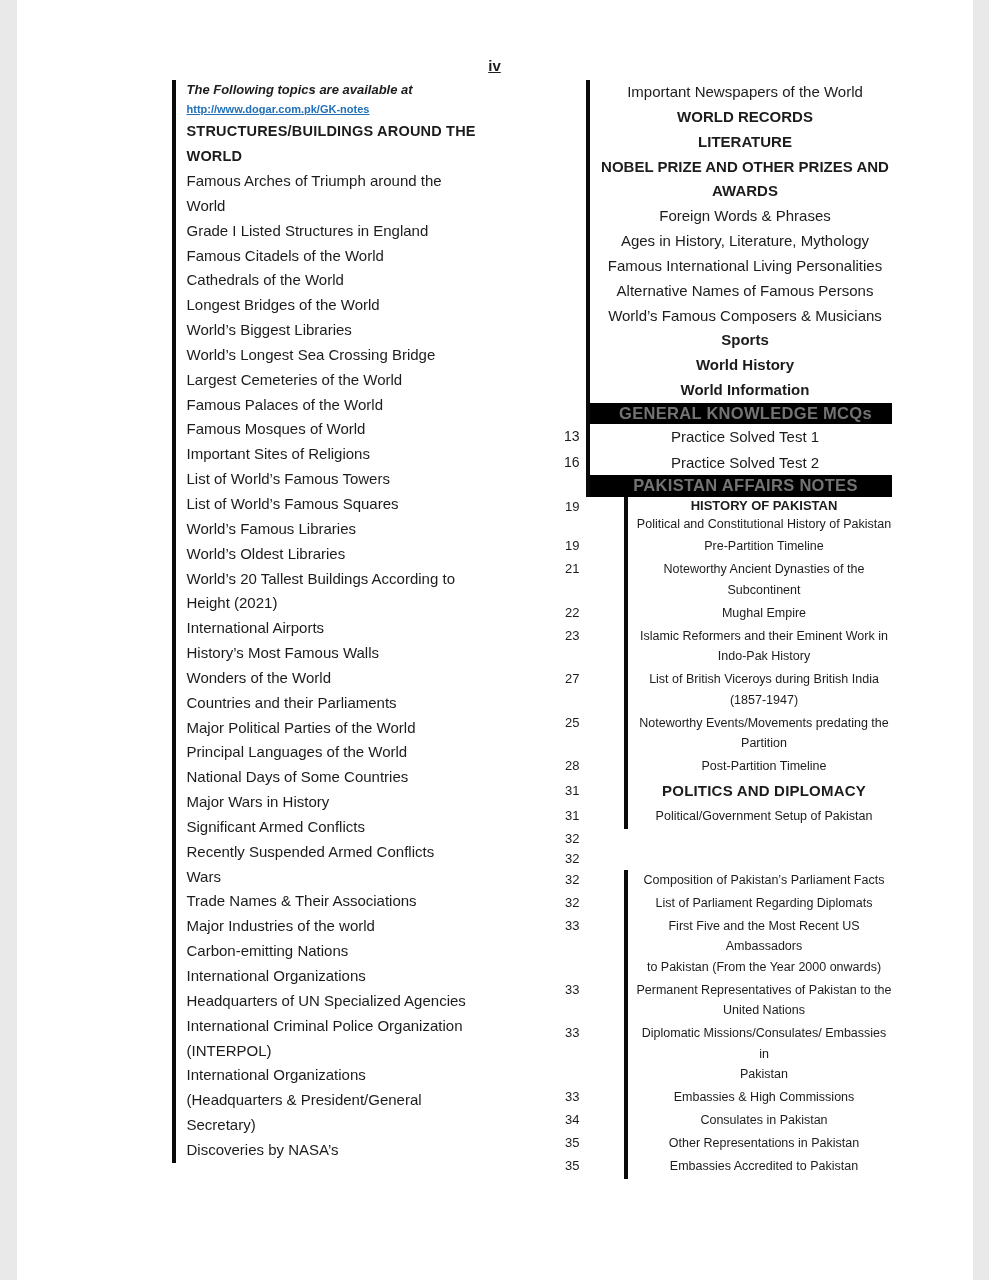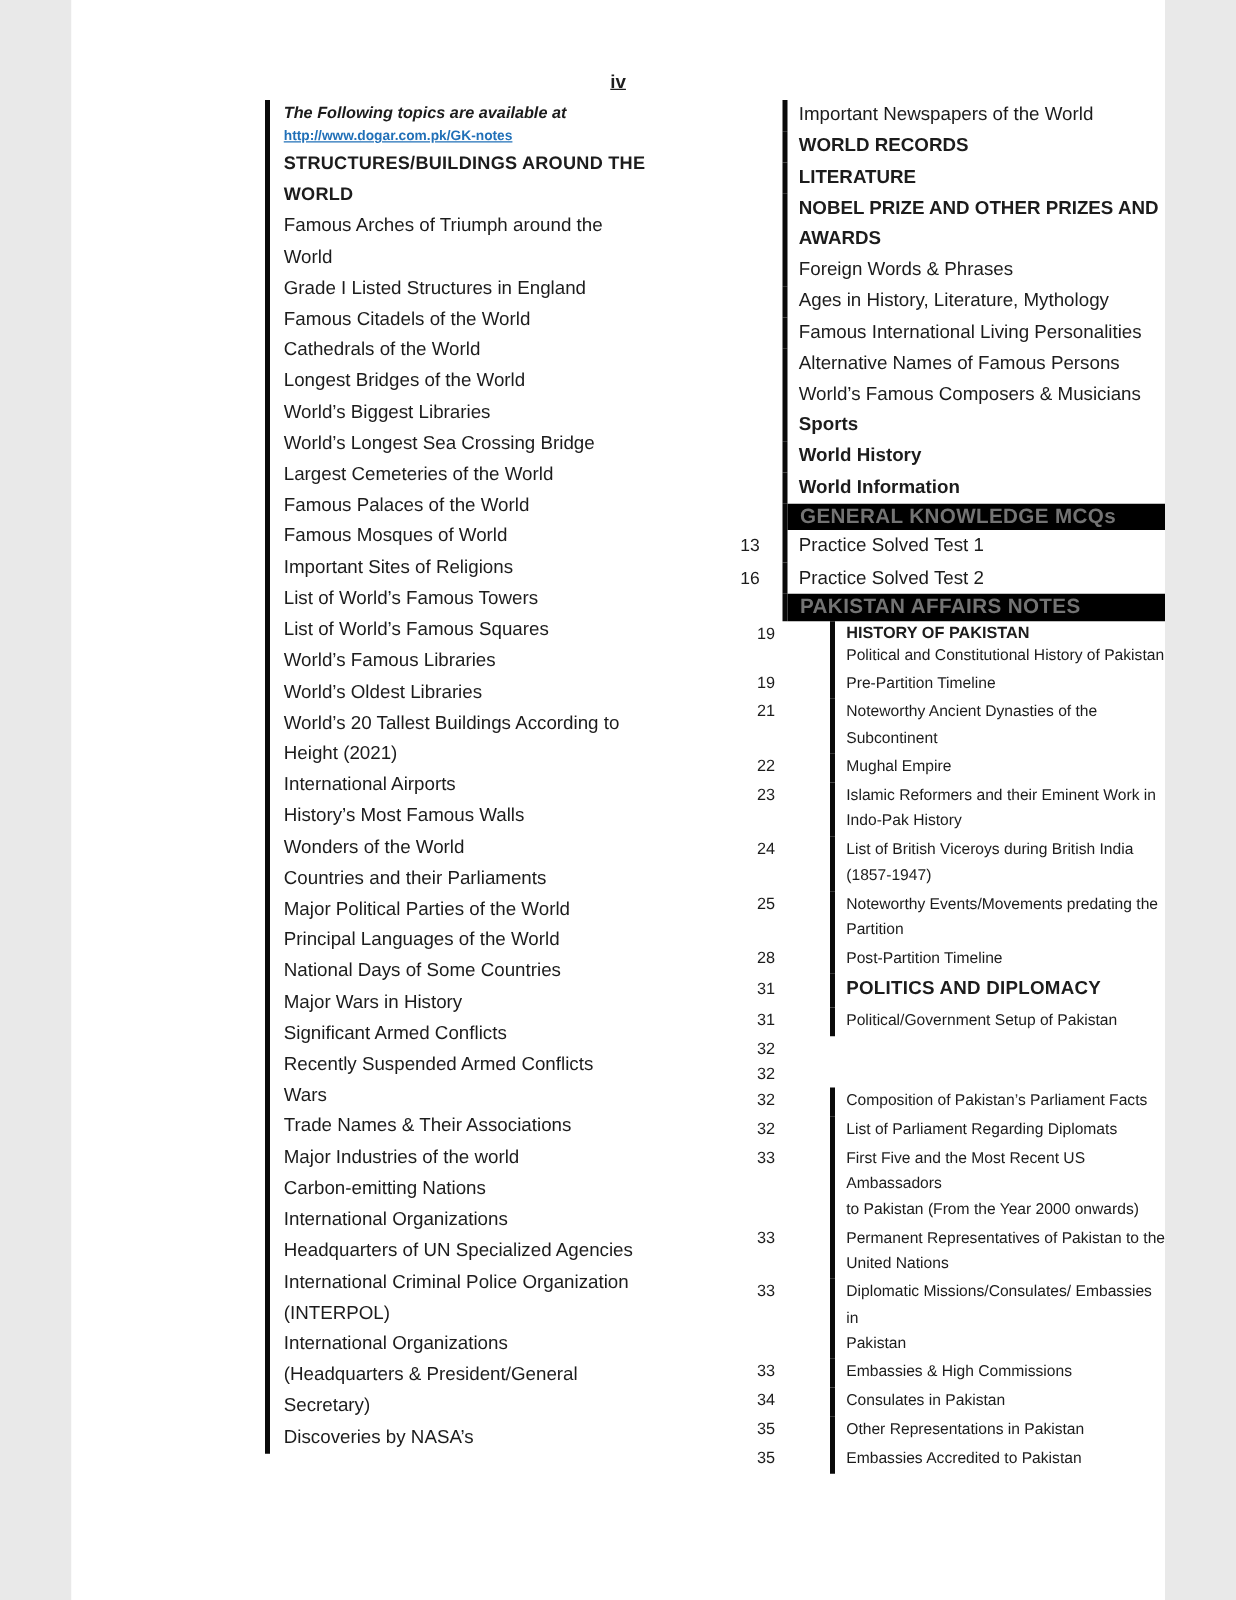--- a/index.html
+++ b/index.html
@@ -1,18 +1,18 @@
 <!DOCTYPE html>
 <html><head>
 <meta charset="utf-8">
 <style>
   html,body{margin:0;padding:0;background:#e9e9e9;}
   .page{
     position:relative;
-    width:875px;height:1280px;
+    width:956px;height:1280px;
     background:#ffffff;
     font-family:"Liberation Sans",sans-serif;
     color:#1c1c1c;
     margin:0 auto;
     overflow:hidden;
   }
   
   .pageno{
     position:absolute;top:57px;left:0;right:0;
     text-align:center;
@@ -30,30 +30,30 @@
   .heading{font-weight:bold;font-size:14.5px;line-height:25px;white-space:pre-line;letter-spacing:.2px;}
   .t-item{font-size:15px;line-height:24.85px;white-space:pre-line;}
   .bold{font-weight:bold;}
   
   .col-right{position:absolute;left:523px;top:80px;width:352px;}
   .row{display:flex;align-items:flex-start;}
   .num{
     flex:0 0 40px;text-align:right;padding-right:6px;
     font-size:13px;line-height:20.5px;color:#1c1c1c;
   }
-  .cell{flex:1;border-left:4px solid #0a0a0a;padding-left:9px;min-height:1px;}
+  .cell{flex:1;border-left:4px solid #0a0a0a;padding-left:9px;min-height:1px;text-align:center;}
   .row.top .num{line-height:24.85px;}
   .banner{
     margin-left:-9px;
     background:#000000;color:#737373;
     font-weight:bold;font-size:16.5px;line-height:21.5px;
     padding-left:10px;letter-spacing:.3px;
     white-space:nowrap;
   }
-  .row.mcq .num{font-size:14px;line-height:25.3px;text-align:center;}
+  .row.mcq .num{font-size:14px;line-height:25.3px;}
   .m-title{font-size:15px;line-height:25.3px;}
   .row.pk .p-title{font-size:12.5px;line-height:20.5px;white-space:pre-line;}
   .row.pk .cell{padding-bottom:2.5px;margin-left:38px;}
   .row.pk.has-sub .p-title{font-size:13px;line-height:18px;font-weight:bold;}
   .p-sub{font-size:12.5px;line-height:19px;}
   .row.pk.p-large .p-title{font-size:15px;font-weight:bold;line-height:24px;letter-spacing:.2px;}
   .row.pk.p-large .num{line-height:24px;}
 </style>
 </head>
 <body>
@@ -247,21 +247,21 @@
           </div>
         </div>
         <div class="row pk">
           <div class="num">23</div>
           <div class="cell">
             <div class="p-title">Islamic Reformers and their Eminent Work in
 Indo-Pak History</div>
           </div>
         </div>
         <div class="row pk">
-          <div class="num">24</div>
+          <div class="num">27</div>
           <div class="cell">
             <div class="p-title">List of British Viceroys during British India
 (1857-1947)</div>
           </div>
         </div>
         <div class="row pk">
           <div class="num">25</div>
           <div class="cell">
             <div class="p-title">Noteworthy Events/Movements predating the
 Partition</div>

